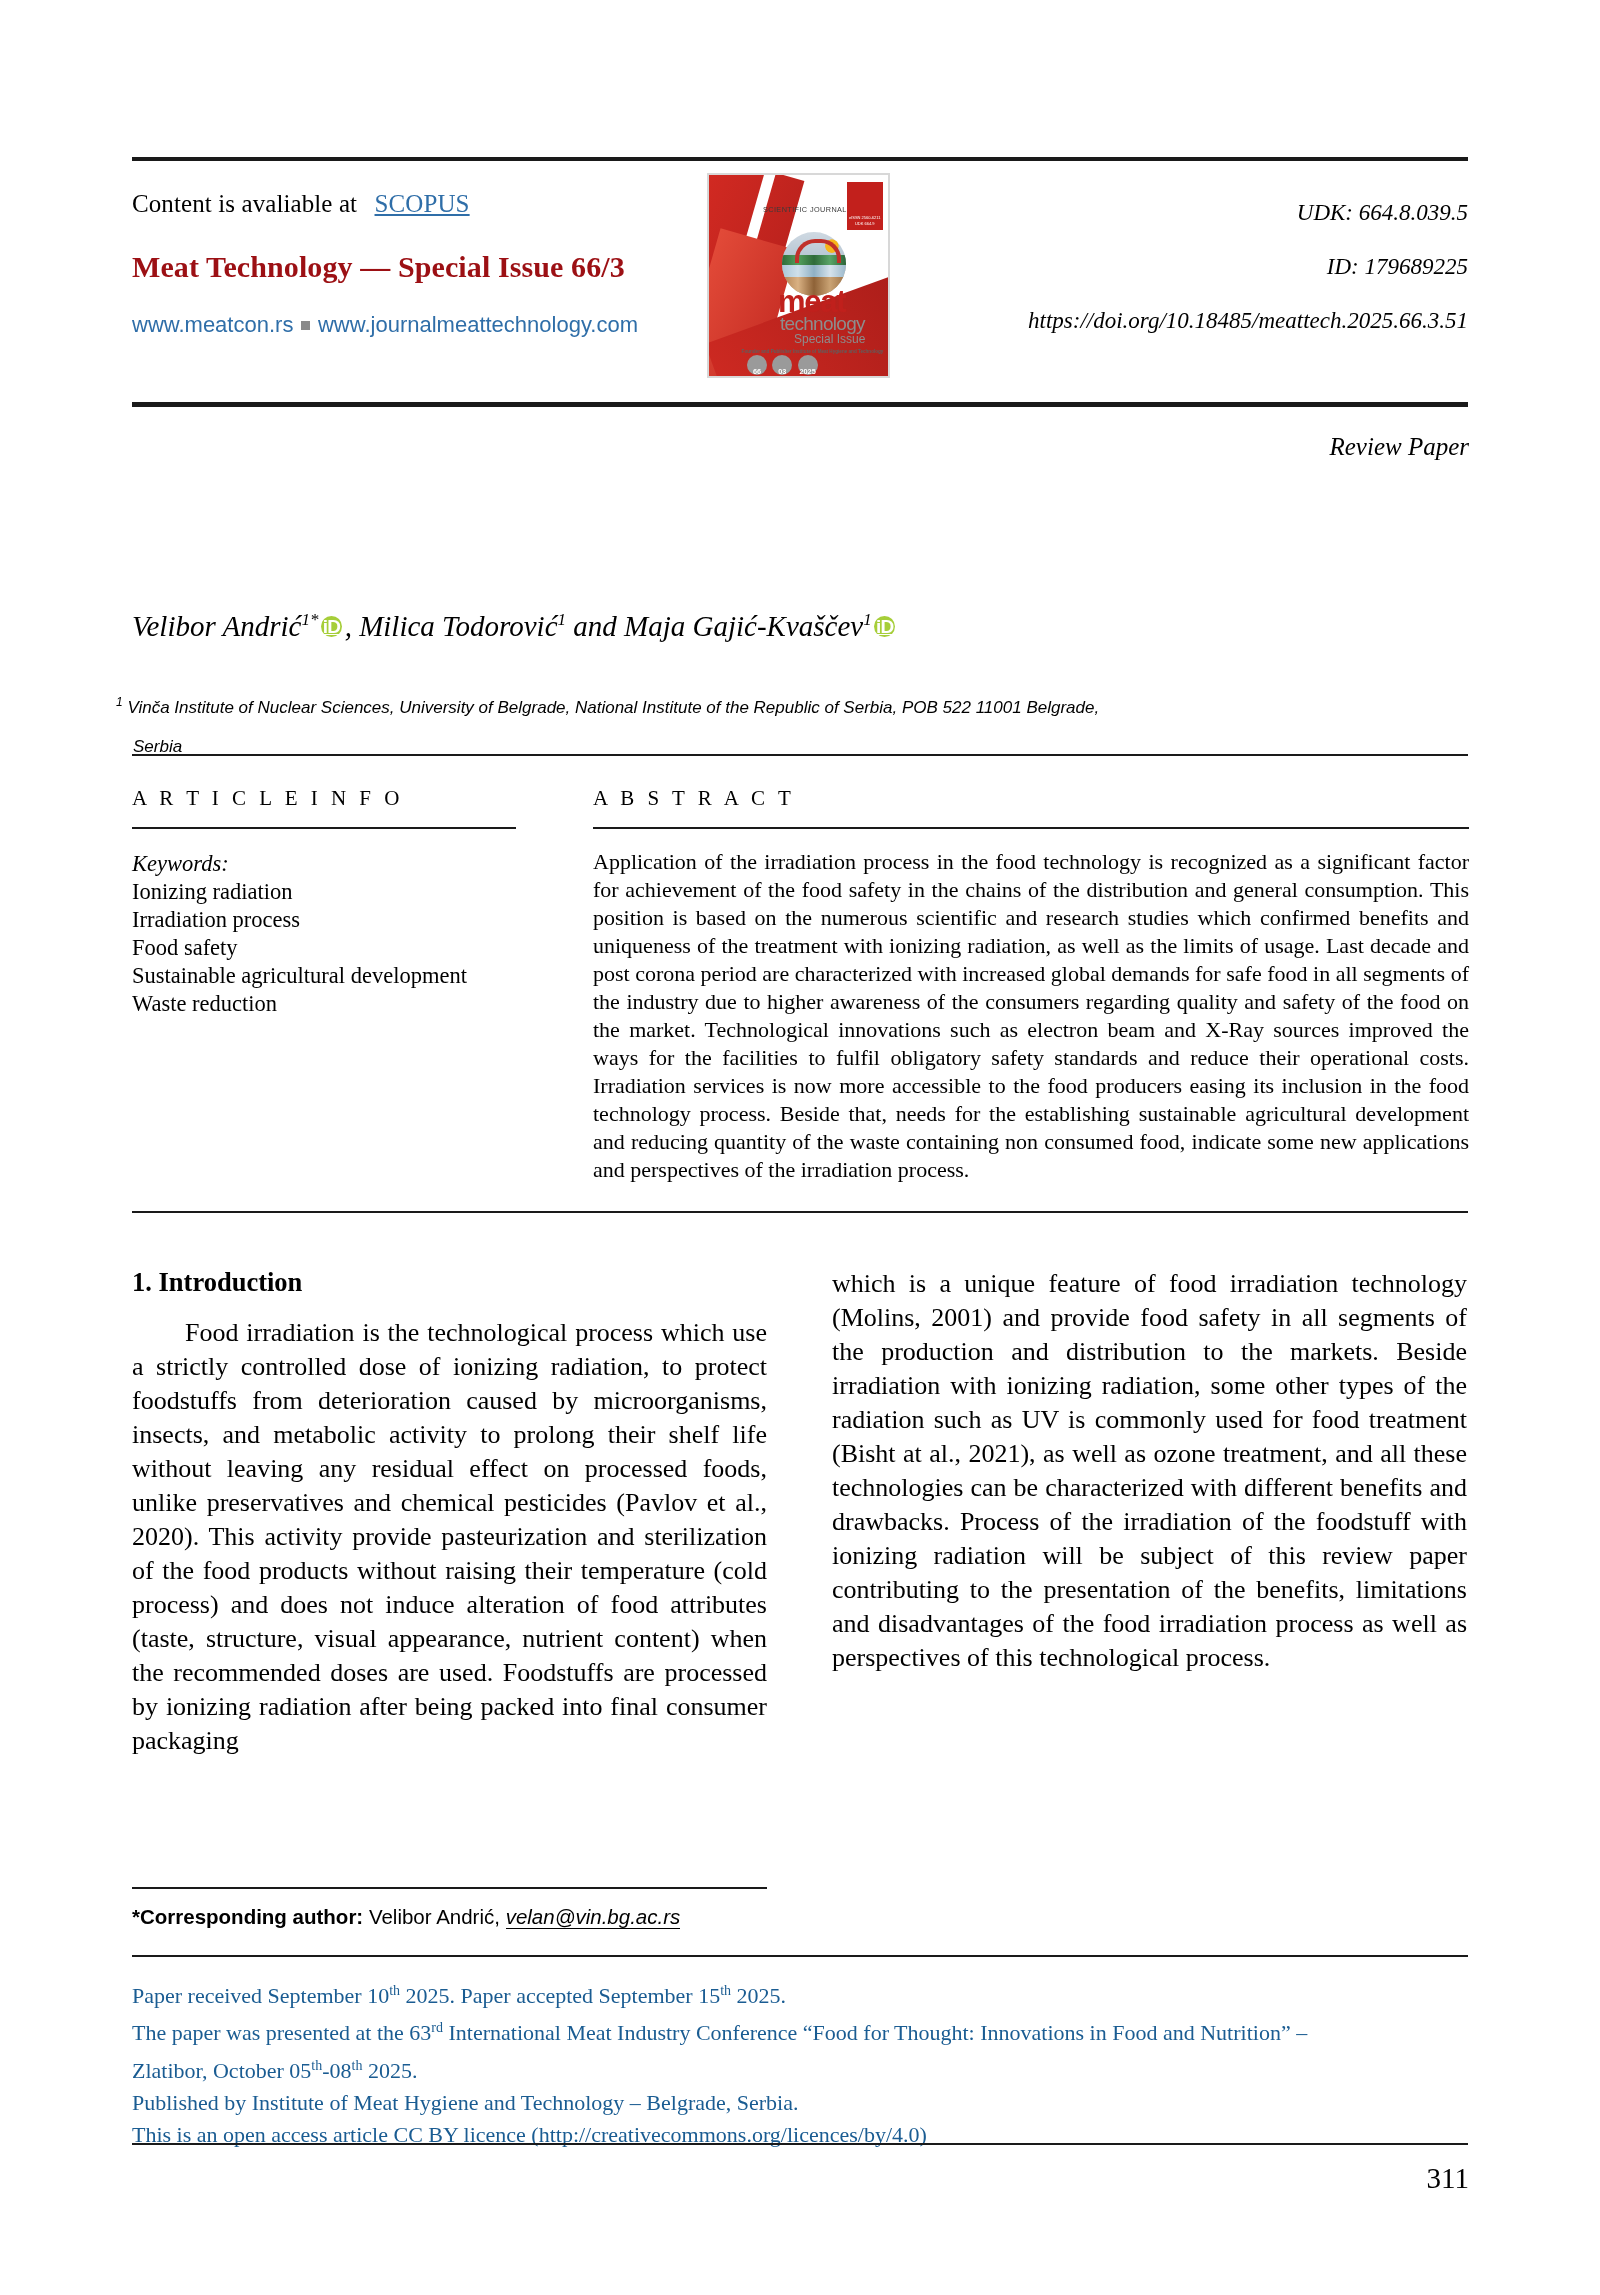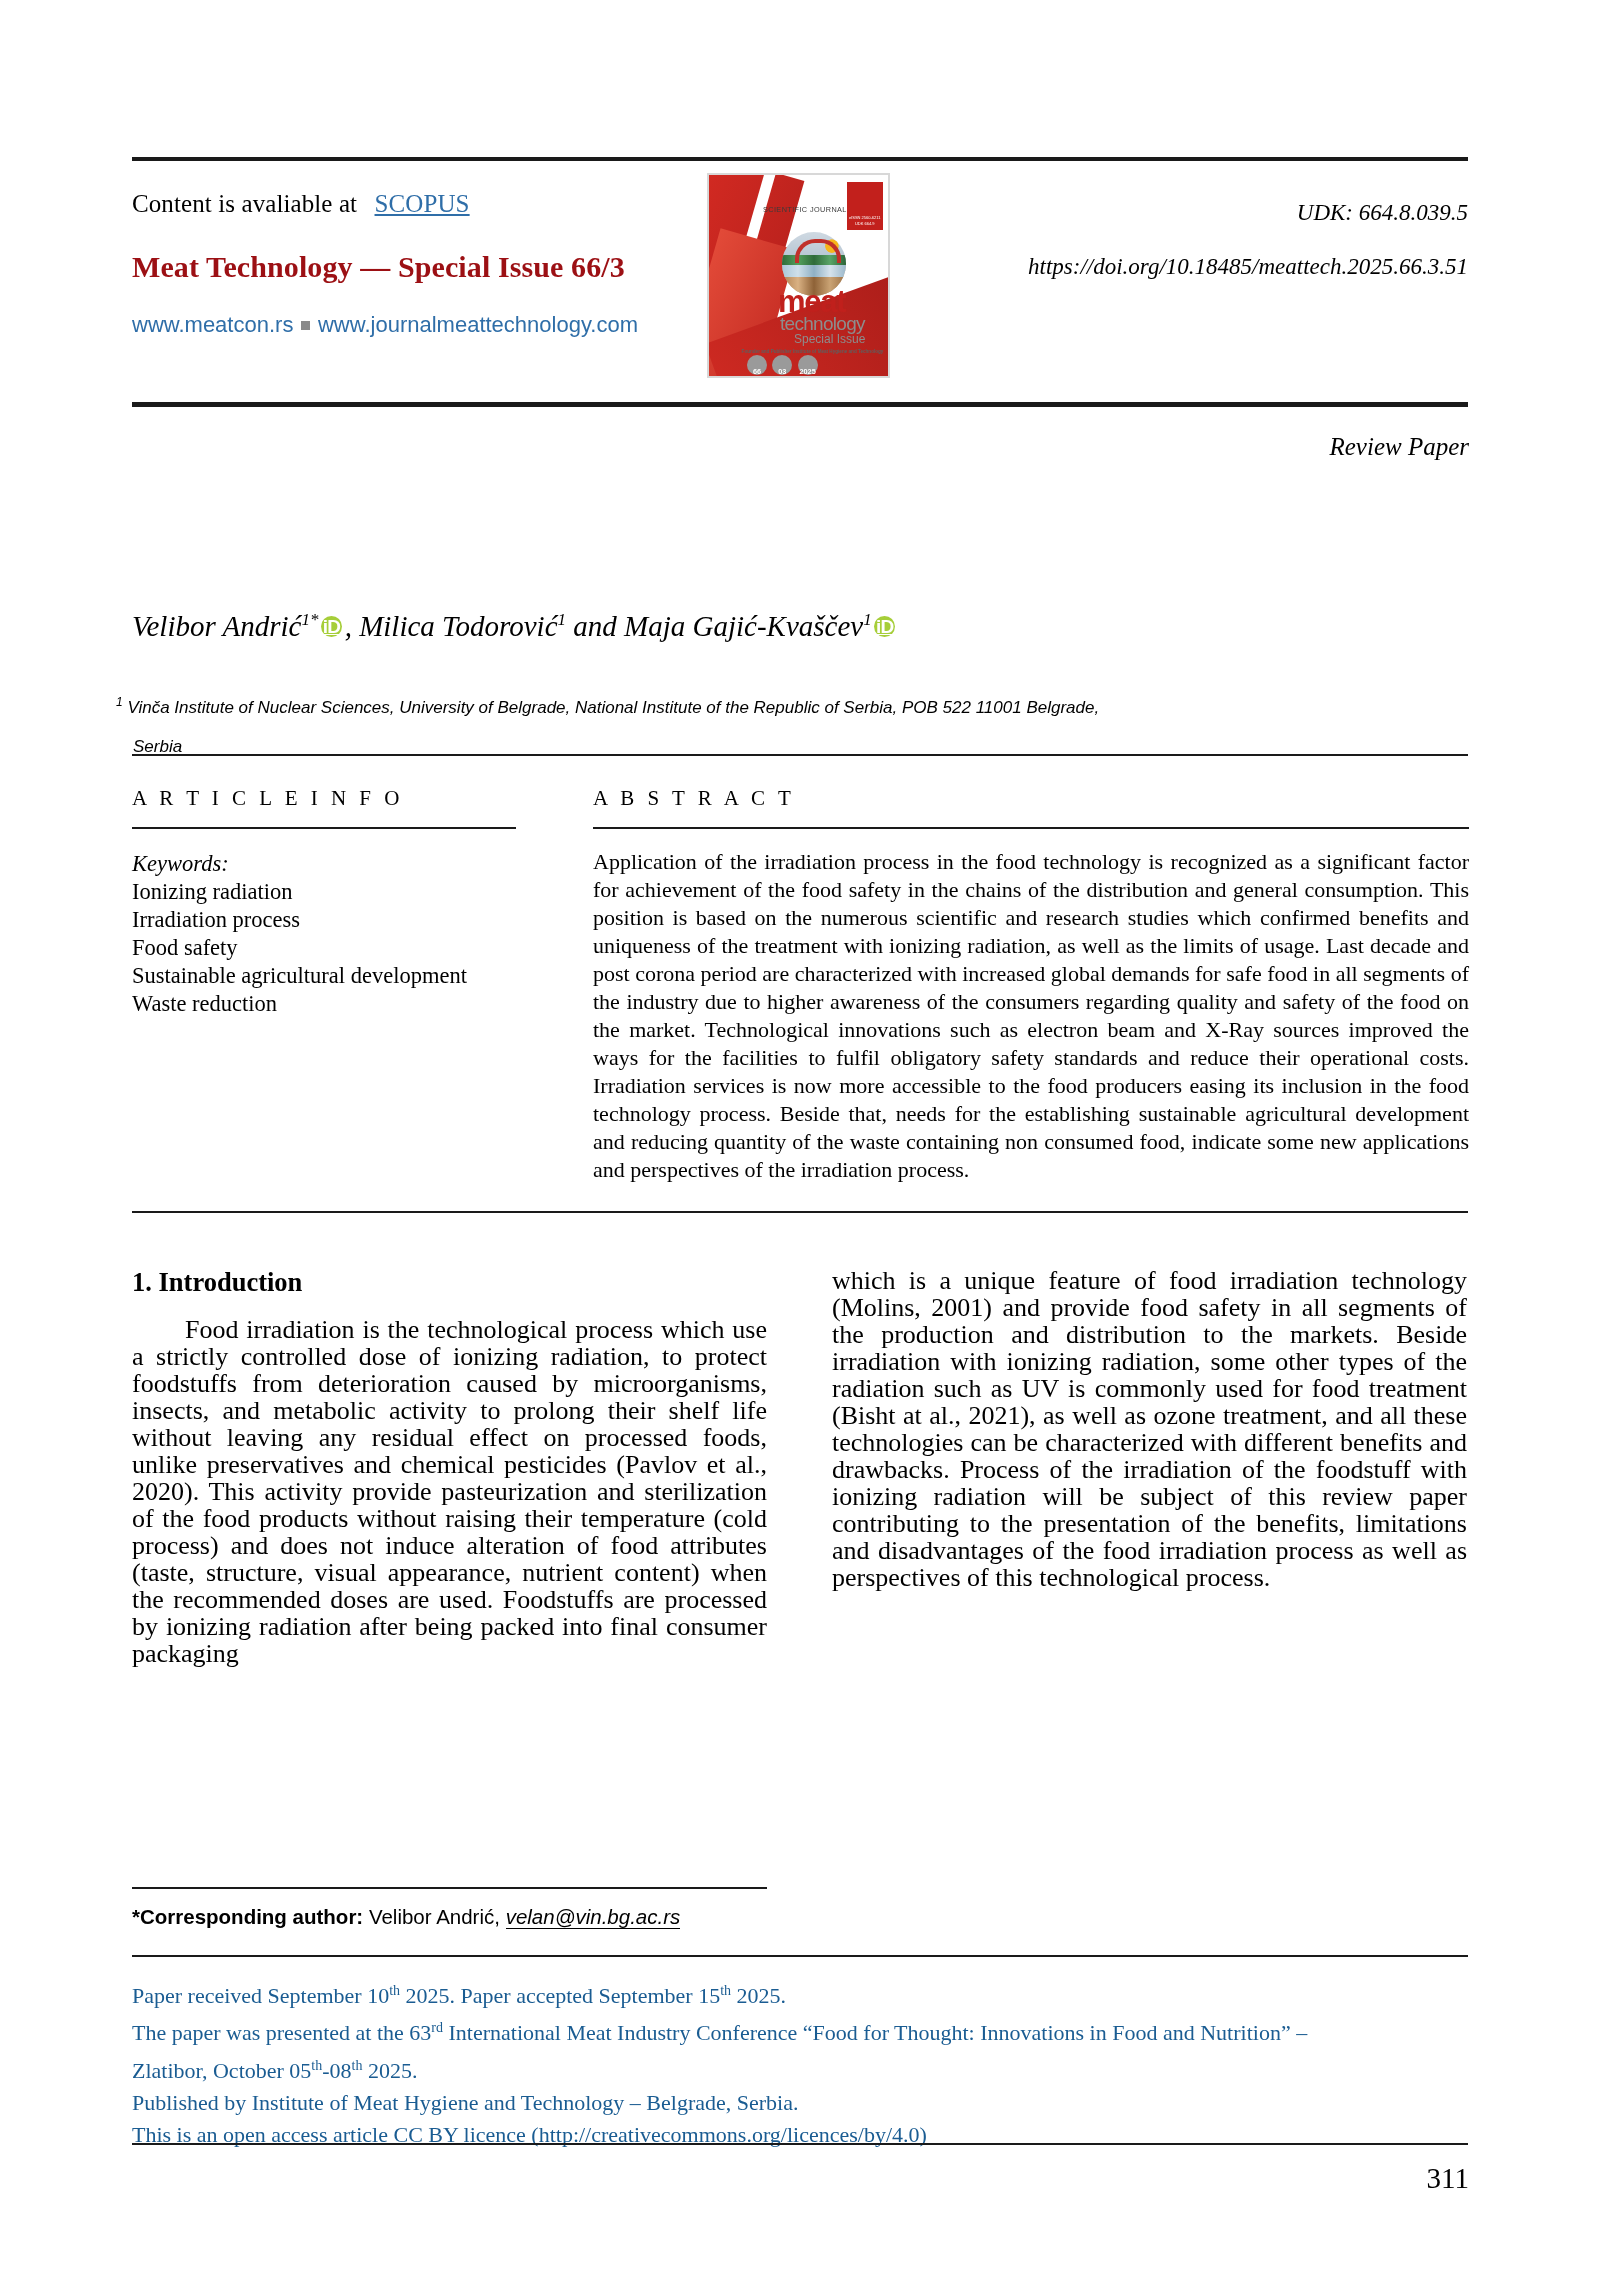--- a/index.html
+++ b/index.html
@@ -322,21 +322,21 @@
   .sec-title {
     position: absolute;
     left: 132px; top: 1267px;
     font-size: 26.5px;
     font-weight: bold;
   }
   .body-col {
     position: absolute;
     width: 635px;
     font-size: 26px;
-    line-height: 27px;
+    line-height: 34px;
     text-align: justify;
   }
   .body-col.left  { left: 132px;  top: 1316px; }
   .body-col.right { left: 832px; top: 1267px; }
   .body-col p { margin: 0; text-indent: 53px; }
   .body-col p.noindent { text-indent: 0; }
 
   
   .corr-rule { left: 132px; top: 1887px; width: 635px; }
   .corr {
@@ -383,20 +383,21 @@
     </div>
 
     <div class="journal-title">Meat Technology — Special Issue 66/3</div>
 
     <div class="site-line">
       <a href="#" style="color:inherit;text-decoration:none">www.meatcon.rs</a><span class="site-sep"></span><a href="#" style="color:inherit;text-decoration:none">www.journalmeattechnology.com</a>
     </div>
 
     <div class="meta-right">
       <div>UDK: 664.8.039.5</div>
+      <div>ID: 179689225</div>
       <div>https://doi.org/10.18485/meattech.2025.66.3.51</div>
     </div>
 
     <div class="rule-thick bottom-rule"></div>
   </div>
 
   <div class="cover">
     <div class="cover-inner">
       <div class="cover-red-a"></div>
       <div class="cover-white-stripe"></div>

